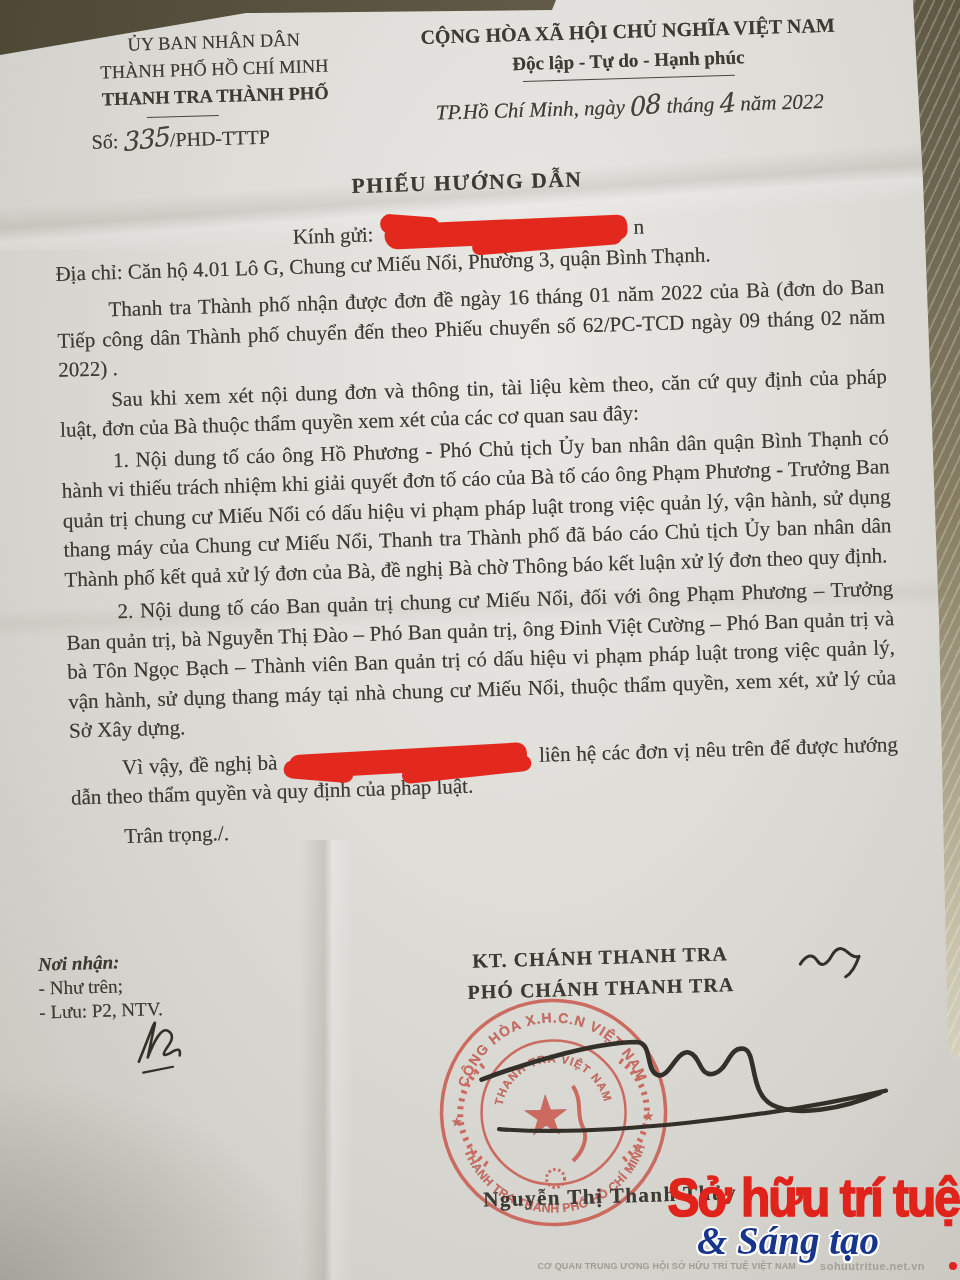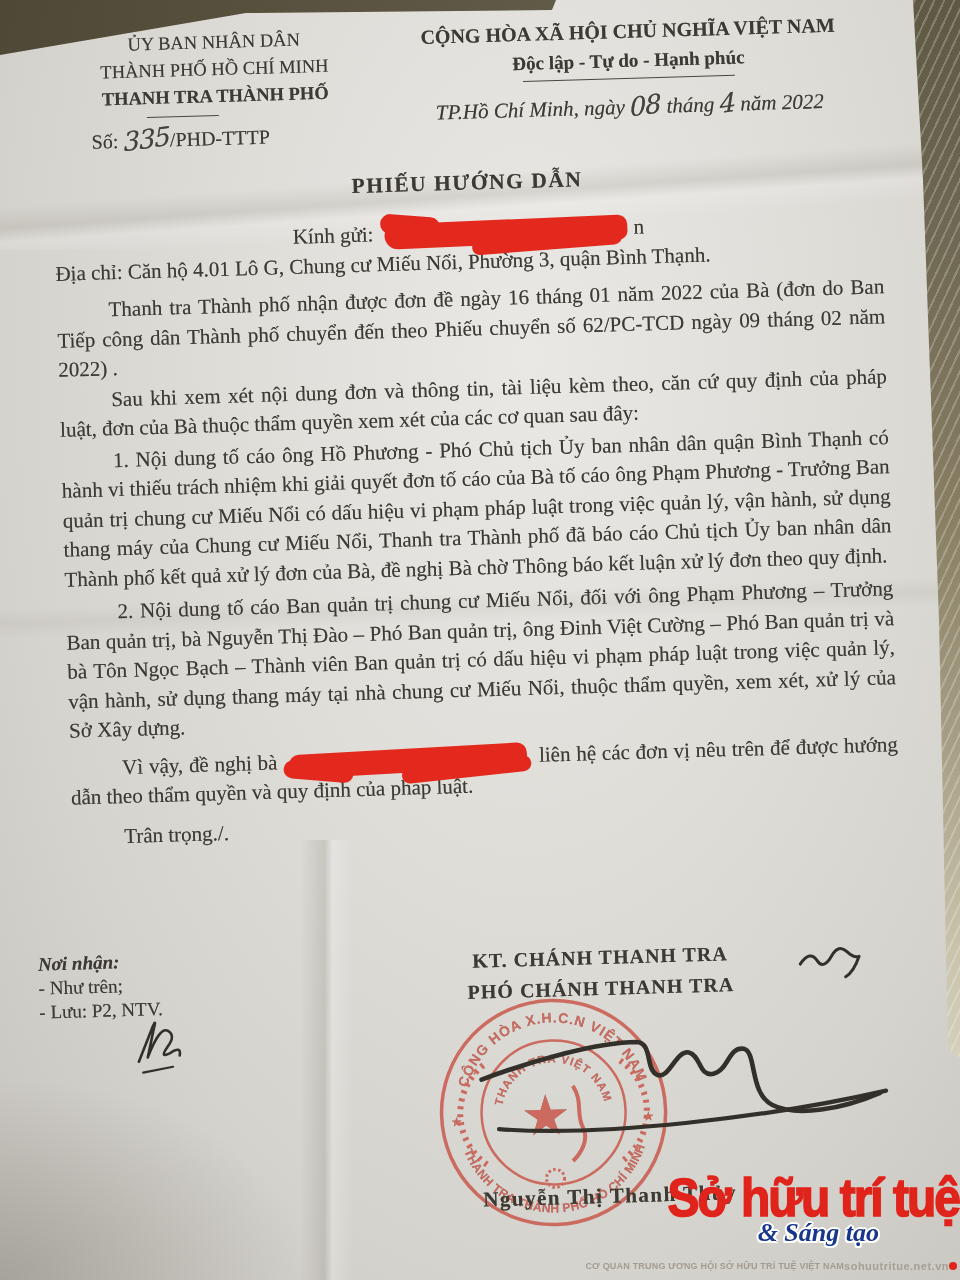--- a/index.html
+++ b/index.html
@@ -71,23 +71,23 @@
   svg.ink{position:absolute;left:0;top:0;width:828px;height:1340px;pointer-events:none;}
   svg.seal{position:absolute;left:353px;top:985px;width:240px;height:240px;}
   .seal-text{font-family:"Liberation Sans","DejaVu Sans",sans-serif;font-weight:bold;fill:#c9574c;}
   
   .wm{position:absolute;right:1px;bottom:8px;width:352px;height:96px;z-index:6;
       font-family:"Liberation Sans","DejaVu Sans",sans-serif;}
   .wm-title{position:absolute;right:0;top:-6px;font-size:48px;font-weight:bold;
       letter-spacing:-2px;color:#e0241b;-webkit-text-stroke:1.4px #e0241b;
       transform:scaleY(1.12);white-space:nowrap;}
   .wm-sub{position:absolute;right:80px;top:42px;font-family:"Liberation Serif","DejaVu Serif",serif;
-      font-style:italic;font-weight:bold;font-size:26px;color:#17368b;white-space:nowrap;
+      font-style:italic;font-weight:bold;font-size:39px;color:#17368b;white-space:nowrap;
       text-shadow:2px 0 #fff,-2px 0 #fff,0 2px #fff,0 -2px #fff,1.5px 1.5px #fff,-1.5px -1.5px #fff,1.5px -1.5px #fff,-1.5px 1.5px #fff;}
-  .wm-row{position:absolute;right:2px;bottom:0;display:flex;align-items:center;gap:0;white-space:nowrap;}
+  .wm-row{position:absolute;right:2px;bottom:0;display:flex;align-items:center;gap:24px;white-space:nowrap;}
   .wm-tagline{font-size:9px;font-weight:bold;color:#a29c90;letter-spacing:.2px;}
   .wm-domain{font-size:11px;font-weight:bold;color:#a5a094;letter-spacing:.5px;}
   .wm-dot{width:8px;height:8px;border-radius:50%;background:#e0241b;}
 </style>
 </head>
 <body>
 
 <div class="photo">
   <div class="paper"></div>
   <div class="crease h1"></div>

